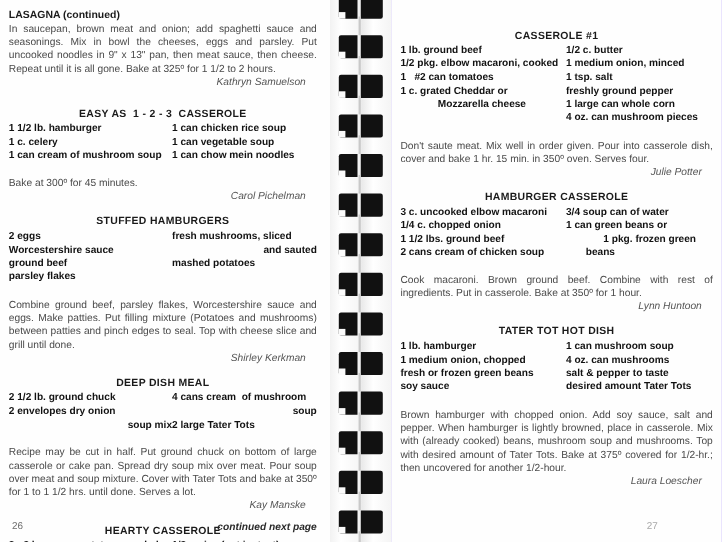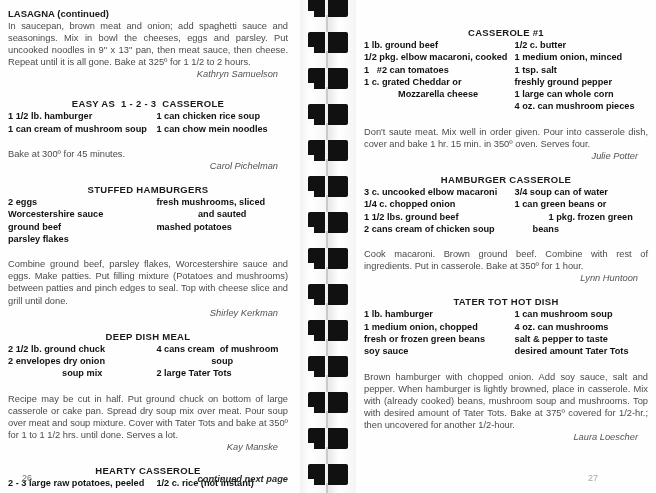--- a/index.html
+++ b/index.html
@@ -108,32 +108,32 @@
   .ing-table td {
     vertical-align: top;
     font-weight: bold;
     font-size: 9.2px;
     line-height: 12.3px;
     color: #121212;
     padding: 0;
     white-space: pre-wrap;
     margin-top: 20px;
   }
-  .ing-center { text-align: center; }
+  .ing-center { text-align: right; }
   .ing-indent { padding-left: 34px !important; }
   .ing-indent2 { padding-left: 18px !important; }
   .gap-md { height: 13px; }
   .gap-lg { height: 19px; }
   .pagenum {
     position: absolute;
     bottom: 10px;
     font-size: 9px;
     color: #6e6e6e;
   }
-  .pagenum-left  { left: 22px; text-align: right; }
+  .pagenum-left  { left: 11px; text-align: right; }
   .pagenum-right { right: 58px; color: #a8a8a8; }
   .contnext {
     position: absolute;
     right: 12px;
     bottom: 9px;
     font-style: italic;
     font-weight: bold;
     font-size: 9.3px;
     color: #2a2a2a;
   }
@@ -155,20 +155,24 @@
 
     <div>
       <div class="recipe-title">EASY AS  1 - 2 - 3  CASSEROLE</div>
       <table class="ing-table">
         <tbody>
             <tr>
           <td style="width:53%">1 1/2 lb. hamburger</td>
           <td style="width:47%">1 can chicken rice soup</td>
         </tr>
         <tr>
+          <td>1 c. celery</td>
+          <td>1 can vegetable soup</td>
+        </tr>
+        <tr>
           <td>1 can cream of mushroom soup</td>
           <td>1 can chow mein noodles</td>
         </tr>
       </tbody>
         </table>
       <div class="gap-md"></div>
       <p class="body-text nojust">Bake at 300º for 45 minutes.</p>
       <p class="attrib">Carol Pichelman</p>
     </div>
 

